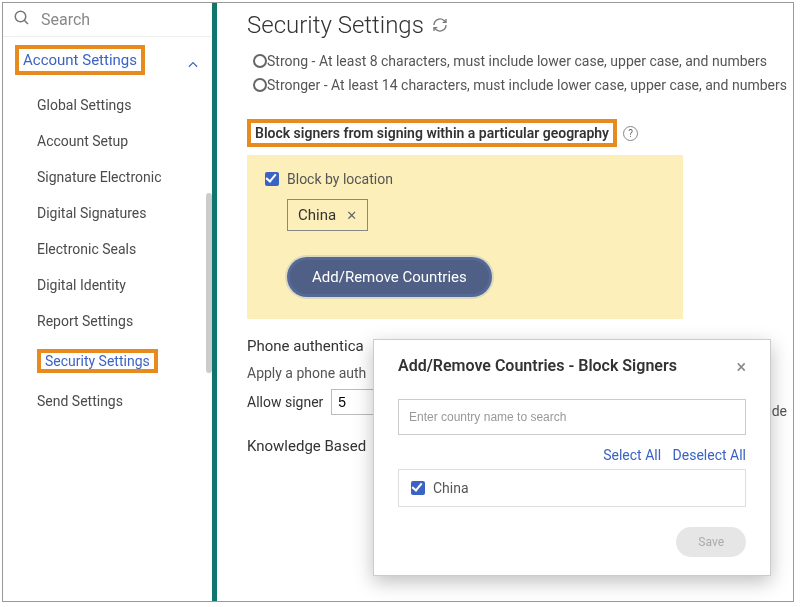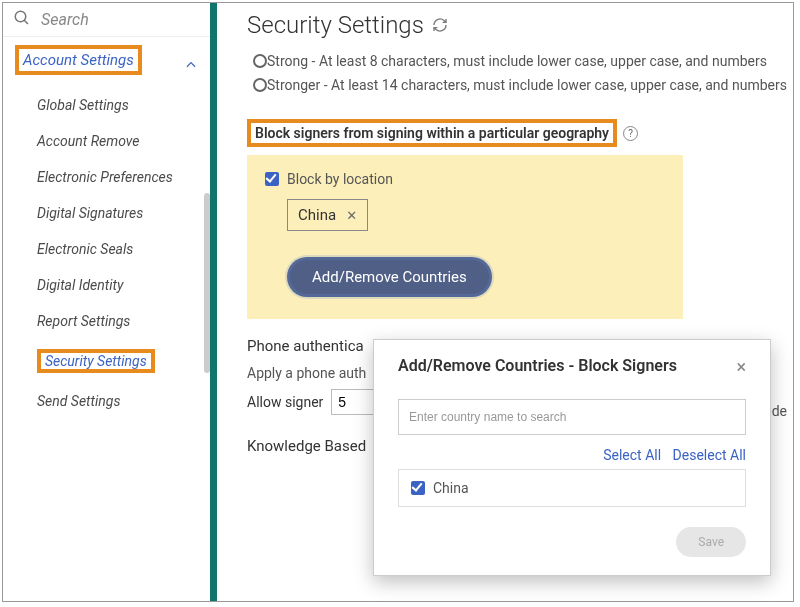--- a/index.html
+++ b/index.html
@@ -1,20 +1,20 @@
 <!DOCTYPE html>
 <html><head>
 <meta charset="utf-8">
 <style>
   * { box-sizing: border-box; margin: 0; padding: 0; }
   body { font-family: -apple-system, "Segoe UI", Roboto, Arial, sans-serif; font-size: 14px; color: #333; background: #fff; width: 800px; height: 607px; position: relative; overflow: hidden; }
   .frame { border: 1px solid #999; width: 792px; height: 600px; position: relative; margin: 2px; background: #fff; }
 
   
-  .sidebar { width: 214px; border-right: 7px solid #0f766e; position: absolute; top: 0; bottom: 0; left: 0; background: #fff; font-style: italic; }
+  .sidebar { width: 214px; border-right: 5px solid #0f766e; position: absolute; top: 0; bottom: 0; left: 0; background: #fff; }
   .search { display: flex; align-items: center; padding: 6px 10px; border-bottom: 1px solid #eee; }
   .search svg { width: 18px; height: 18px; fill: none; stroke: #777; stroke-width: 2; }
   .search-text { margin-left: 10px; color: #888; font-size: 16px; }
   .acc-title-wrap { display: flex; align-items: flex-end; justify-content: space-between; padding: 8px 12px; }
   .acc-title { color: #3b63c4; font-size: 15px; }
   .acc-highlight { border: 4px solid #e88b1e; display: inline-block; padding: 2px 4px; }
   .nav { padding: 4px 0; position: relative; }
   .nav-item { padding: 10px 18px 10px 34px; font-size: 14px; color: #4b4b4b; cursor: pointer; }
   .nav-item.active { color: #3b63c4; }
   .sec-highlight { border: 4px solid #e88b1e; display: inline-block; padding: 0 4px; }
@@ -86,22 +86,22 @@
       <span class="acc-highlight"><span class="acc-title">Account Settings</span></span>
       <span>
         <svg class="chev" viewBox="0 0 24 24" fill="none" stroke="#3b63c4" stroke-width="2">
             <polyline points="5 15 12 8 19 15"></polyline>
           </svg>
       </span>
     </div>
 
     <div class="nav">
       <div class="nav-item">Global Settings</div>
-      <div class="nav-item">Account Remove</div>
-      <div class="nav-item">Electronic Preferences</div>
+      <div class="nav-item">Account Setup</div>
+      <div class="nav-item">Signature Electronic</div>
       <div class="nav-item">Digital Signatures</div>
       <div class="nav-item">Electronic Seals</div>
       <div class="nav-item">Digital Identity</div>
       <div class="nav-item">Report Settings</div>
       <div class="nav-item active"><span class="sec-highlight">Security Settings</span></div>
       <div class="nav-item">Send Settings</div>
       <div class="nav-scroll"></div>
     </div>
   </div>
 

